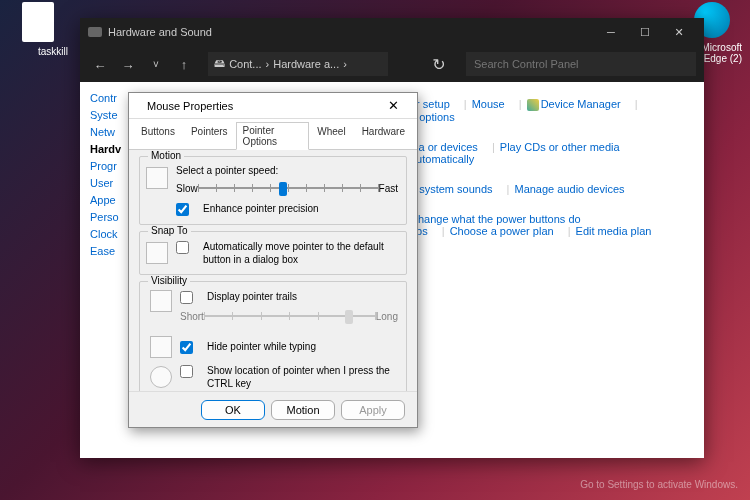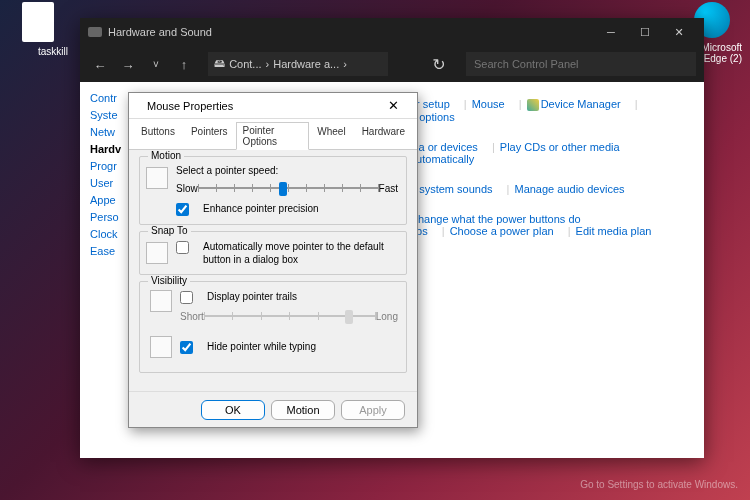--- a/index.html
+++ b/index.html
@@ -206,20 +206,27 @@
           </div>
         </div>
       </div>
       <div style="display:flex;gap:8px;align-items:center;margin-bottom:6px">
         <div class="gico" style="position:static;flex:0 0 22px"></div>
         <label class="cb">
             <input type="checkbox" checked="" style="">
             <span>Hide pointer while typing</span>
           </label>
       </div>
+      <div style="display:flex;gap:8px;align-items:center">
+        <div class="gico" style="position:static;flex:0 0 22px;border-radius:50%"></div>
+        <label class="cb">
+            <input type="checkbox" style="">
+            <span>Show location of pointer when I press the CTRL key</span>
+          </label>
+      </div>
     </div>
   </div>
   <div class="dlg-btns">
     <button class="primary">OK</button>
     <button>Motion</button>
     <button class="disabled">Apply</button>
   </div>
 </div>
 
 <div class="watermark">

